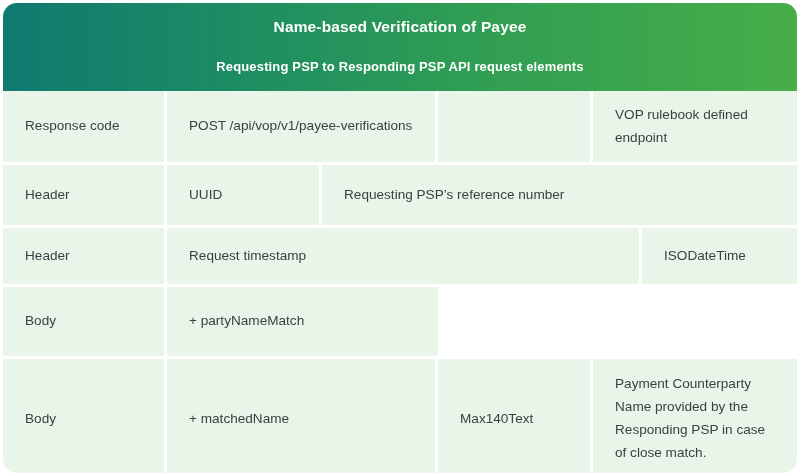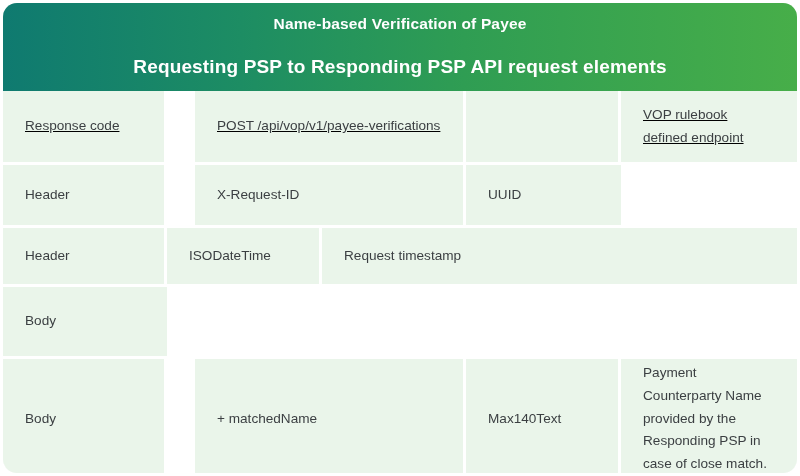--- a/index.html
+++ b/index.html
@@ -45,21 +45,21 @@
     color: #ffffff;
     font-size: 15.5px;
     font-weight: bold;
     letter-spacing: 0.15px;
     line-height: 1;
     text-align: center;
     margin-bottom: 26px;
   }
   .banner-subtitle {
     color: #ffffff;
-    font-size: 19px;
+    font-size: 13px;
     font-weight: bold;
     letter-spacing: 0.15px;
     line-height: 1;
     text-align: center;
   }
 
   
   .table {
     flex: 1 1 auto;
     display: flex;
@@ -86,25 +86,25 @@
     font-size: 13.6px;
     line-height: 1.68;
     border-right: 3px solid #ffffff;
     word-break: break-word;
   }
   .cell:last-child {
     border-right: none;
   }
 
   .c0 { flex: 0 0 164px; }
-  .c1 { flex: 0 0 271px; margin-left: 28px; }
+  .c1 { flex: 0 0 271px; }
   .c2 { flex: 0 0 155px; }
   .c3 { flex: 1 1 auto; }
 
-  .r0 { height: 71px; text-decoration: underline; }
+  .r0 { height: 71px; }
   .r1 { height: 60px; }
   .r2 { height: 56px; }
   .r3 { height: 69px; }
   .r4 { height: 120px; }
 
   .cell .txt {
     display: block;
     width: 100%;
   }
 </style>
@@ -132,43 +132,46 @@
       </div>
       <div class="cell c3">
         <span class="txt">VOP rulebook defined endpoint</span>
       </div>
     </div>
 
     <div class="row r1">
       <div class="cell c0">
         <span class="txt">Header</span>
       </div>
-      <div class="cell c1">
-        <span class="txt">X-Request-ID</span>
-      </div>
       <div class="cell c2">
         <span class="txt">UUID</span>
+      </div>
+      <div class="cell c3">
+        <span class="txt">Requesting PSP’s reference number</span>
       </div>
     </div>
 
     <div class="row r2">
       <div class="cell c0">
         <span class="txt">Header</span>
       </div>
+      <div class="cell c3">
+        <span class="txt">Request timestamp</span>
+      </div>
       <div class="cell c2">
         <span class="txt">ISODateTime</span>
-      </div>
-      <div class="cell c3">
-        <span class="txt">Request timestamp</span>
       </div>
     </div>
 
     <div class="row r3">
       <div class="cell c0">
         <span class="txt">Body</span>
+      </div>
+      <div class="cell c1">
+        <span class="txt">+ partyNameMatch</span>
       </div>
     </div>
 
     <div class="row r4">
       <div class="cell c0">
         <span class="txt">Body</span>
       </div>
       <div class="cell c1">
         <span class="txt">+ matchedName</span>
       </div>

